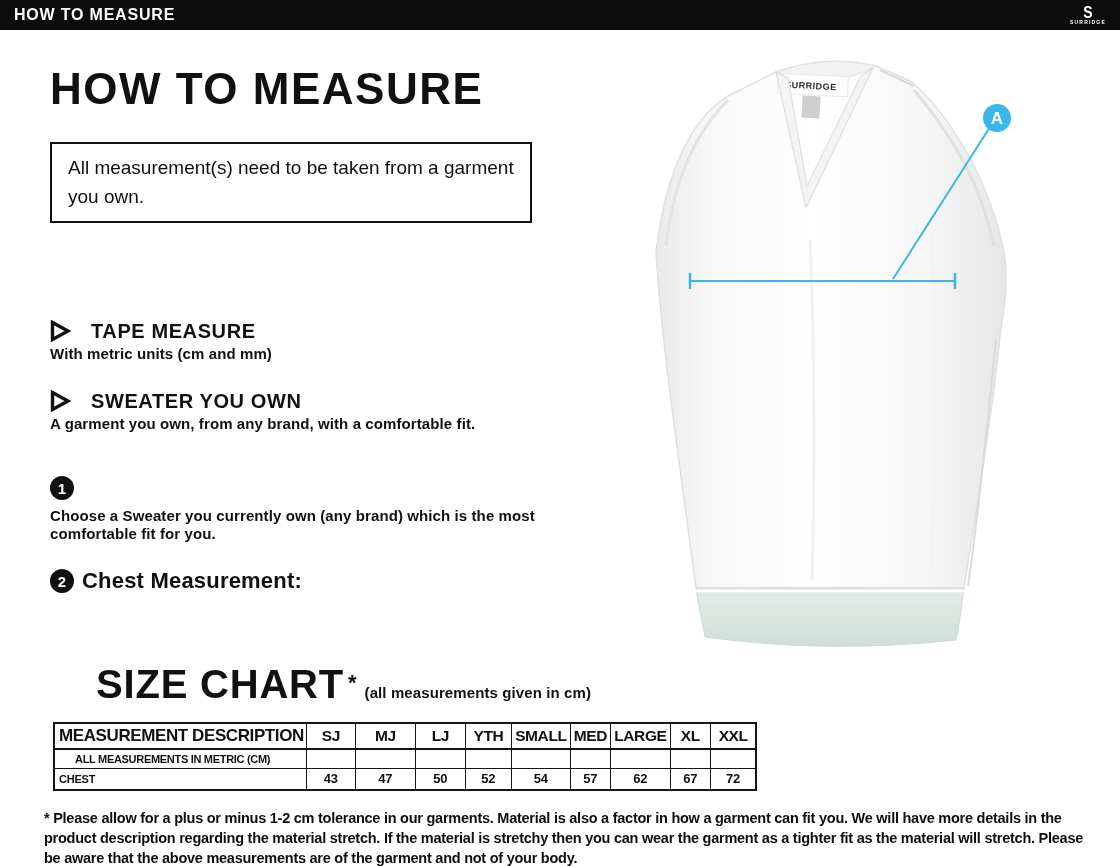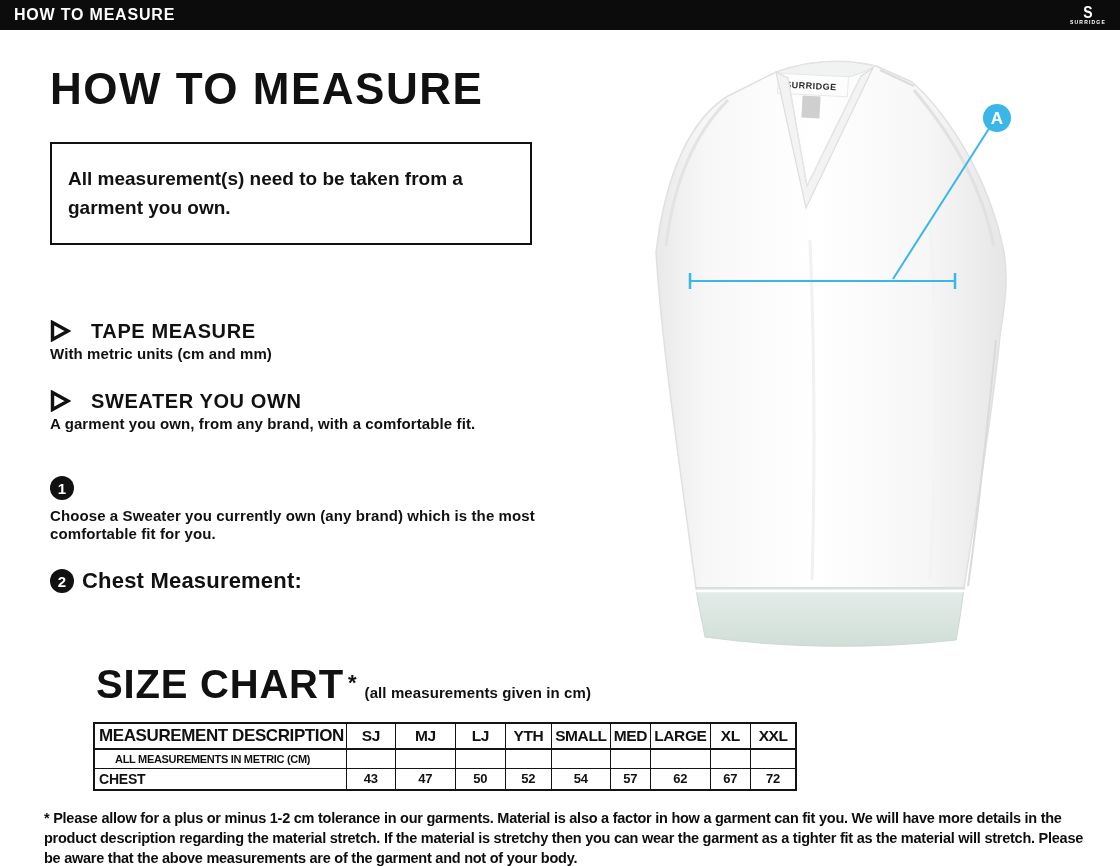--- a/index.html
+++ b/index.html
@@ -33,22 +33,22 @@
 
   
   .h1 {
     position: absolute; left: 50px; top: 64px;
     font-size: 44px; font-weight: 800; letter-spacing: 1.5px; color: #111;
   }
   .notice {
     position: absolute; left: 50px; top: 142px;
     width: 482px; min-height: 80px;
     border: 2px solid #111;
-    padding: 21px 16px;
-    font-size: 19px; font-weight: bold; line-height: 1.5; color: #111;
+    padding: 10px 16px;
+    font-size: 19px; font-weight: normal; line-height: 1.5; color: #111;
   }
   .h2-need {
     position: absolute; left: 50px; top: 252px;
     font-size: 27px; font-weight: 800; letter-spacing: 0.8px;
   }
 
   .need-item { position: absolute; left: 50px; width: 560px; }
   .need-item .row { display: flex; align-items: flex-start; gap: 20px; }
   .need-item .title { font-size: 20px; font-weight: 800; letter-spacing: 0.6px; }
   .need-item .subtitle { font-size: 15px; font-weight: bold; margin-top: 2px; letter-spacing: 0.1px; }
@@ -76,36 +76,35 @@
   }
   .sizechart-head .h3 { font-size: 40px; font-weight: 700; letter-spacing: 0.8px; margin-left: 46px; }
   .sizechart-head .star { font-size: 22px; font-weight: 800; vertical-align: super; position: relative; top: -8px; margin-left: -4px; }
   .sizechart-head .sub { font-size: 15px; font-weight: bold; letter-spacing: 0.1px; }
 
   table.sizes {
     position: absolute; left: 53px; top: 722px;
     border-collapse: collapse;
     border: 2.5px solid #141414;
     table-layout: fixed;
-    margin-left: 40px;
   }
   table.sizes th, table.sizes td {
     border: 1.5px solid #141414;
     font-weight: bold;
     text-align: center;
     padding: 0 2px;
     overflow: hidden; white-space: nowrap;
   }
   table.sizes thead th { height: 26px; font-size: 15.5px; letter-spacing: -0.4px; border-bottom-width: 2px; }
   table.sizes th.desc, table.sizes td.desc { text-align: left; padding-left: 4px; }
   table.sizes thead th.desc { font-size: 17px; }
   tr.metric-row td { height: 19px; }
   tr.metric-row td.desc { font-size: 11px; letter-spacing: -0.3px; padding-left: 20px; }
   tr.chest-row td { height: 22px; font-size: 13px; }
-  tr.chest-row td.desc { font-size: 14px; letter-spacing: -0.2px; }
+  tr.chest-row td.desc { font-size: 11px; letter-spacing: -0.2px; }
 
   .footnote {
     position: absolute; left: 44px; top: 808px;
     width: 1046px;
     font-size: 14.5px; font-weight: bold; line-height: 20px; letter-spacing: -0.25px;
     color: #0e0e0e;
   }
 
   
   .garment { position: absolute; left: 630px; top: 40px; width: 400px; height: 610px; }

